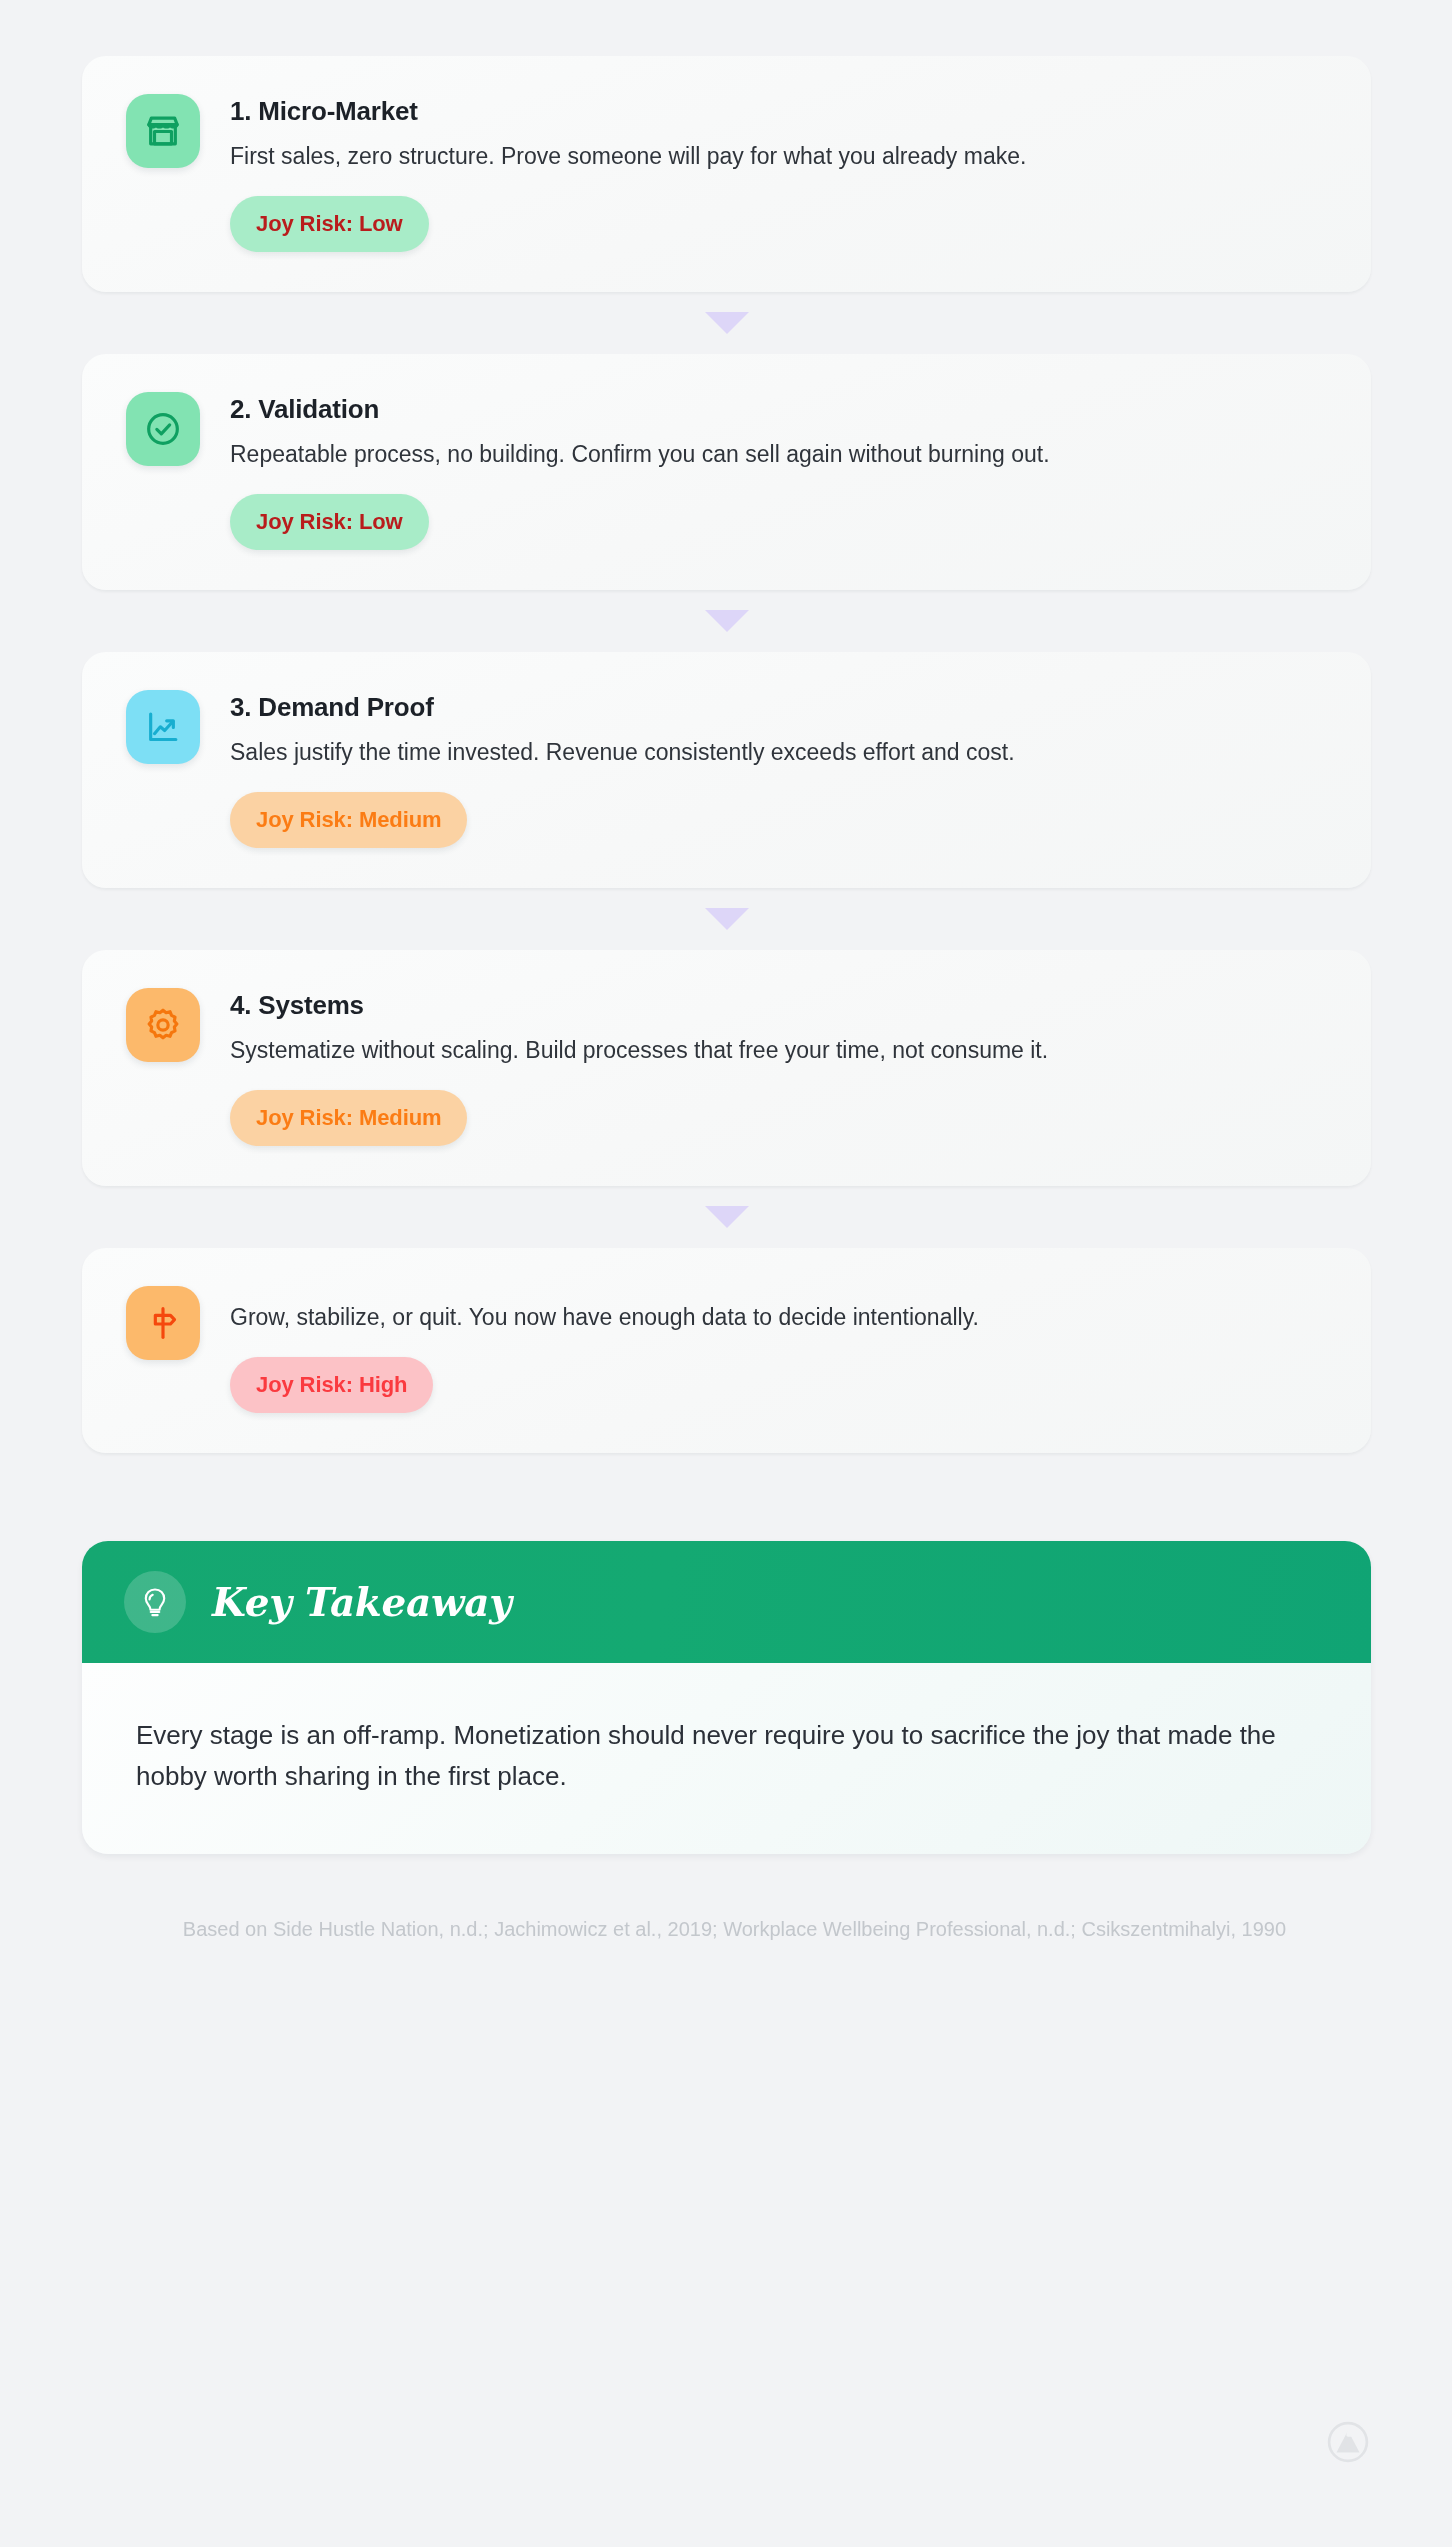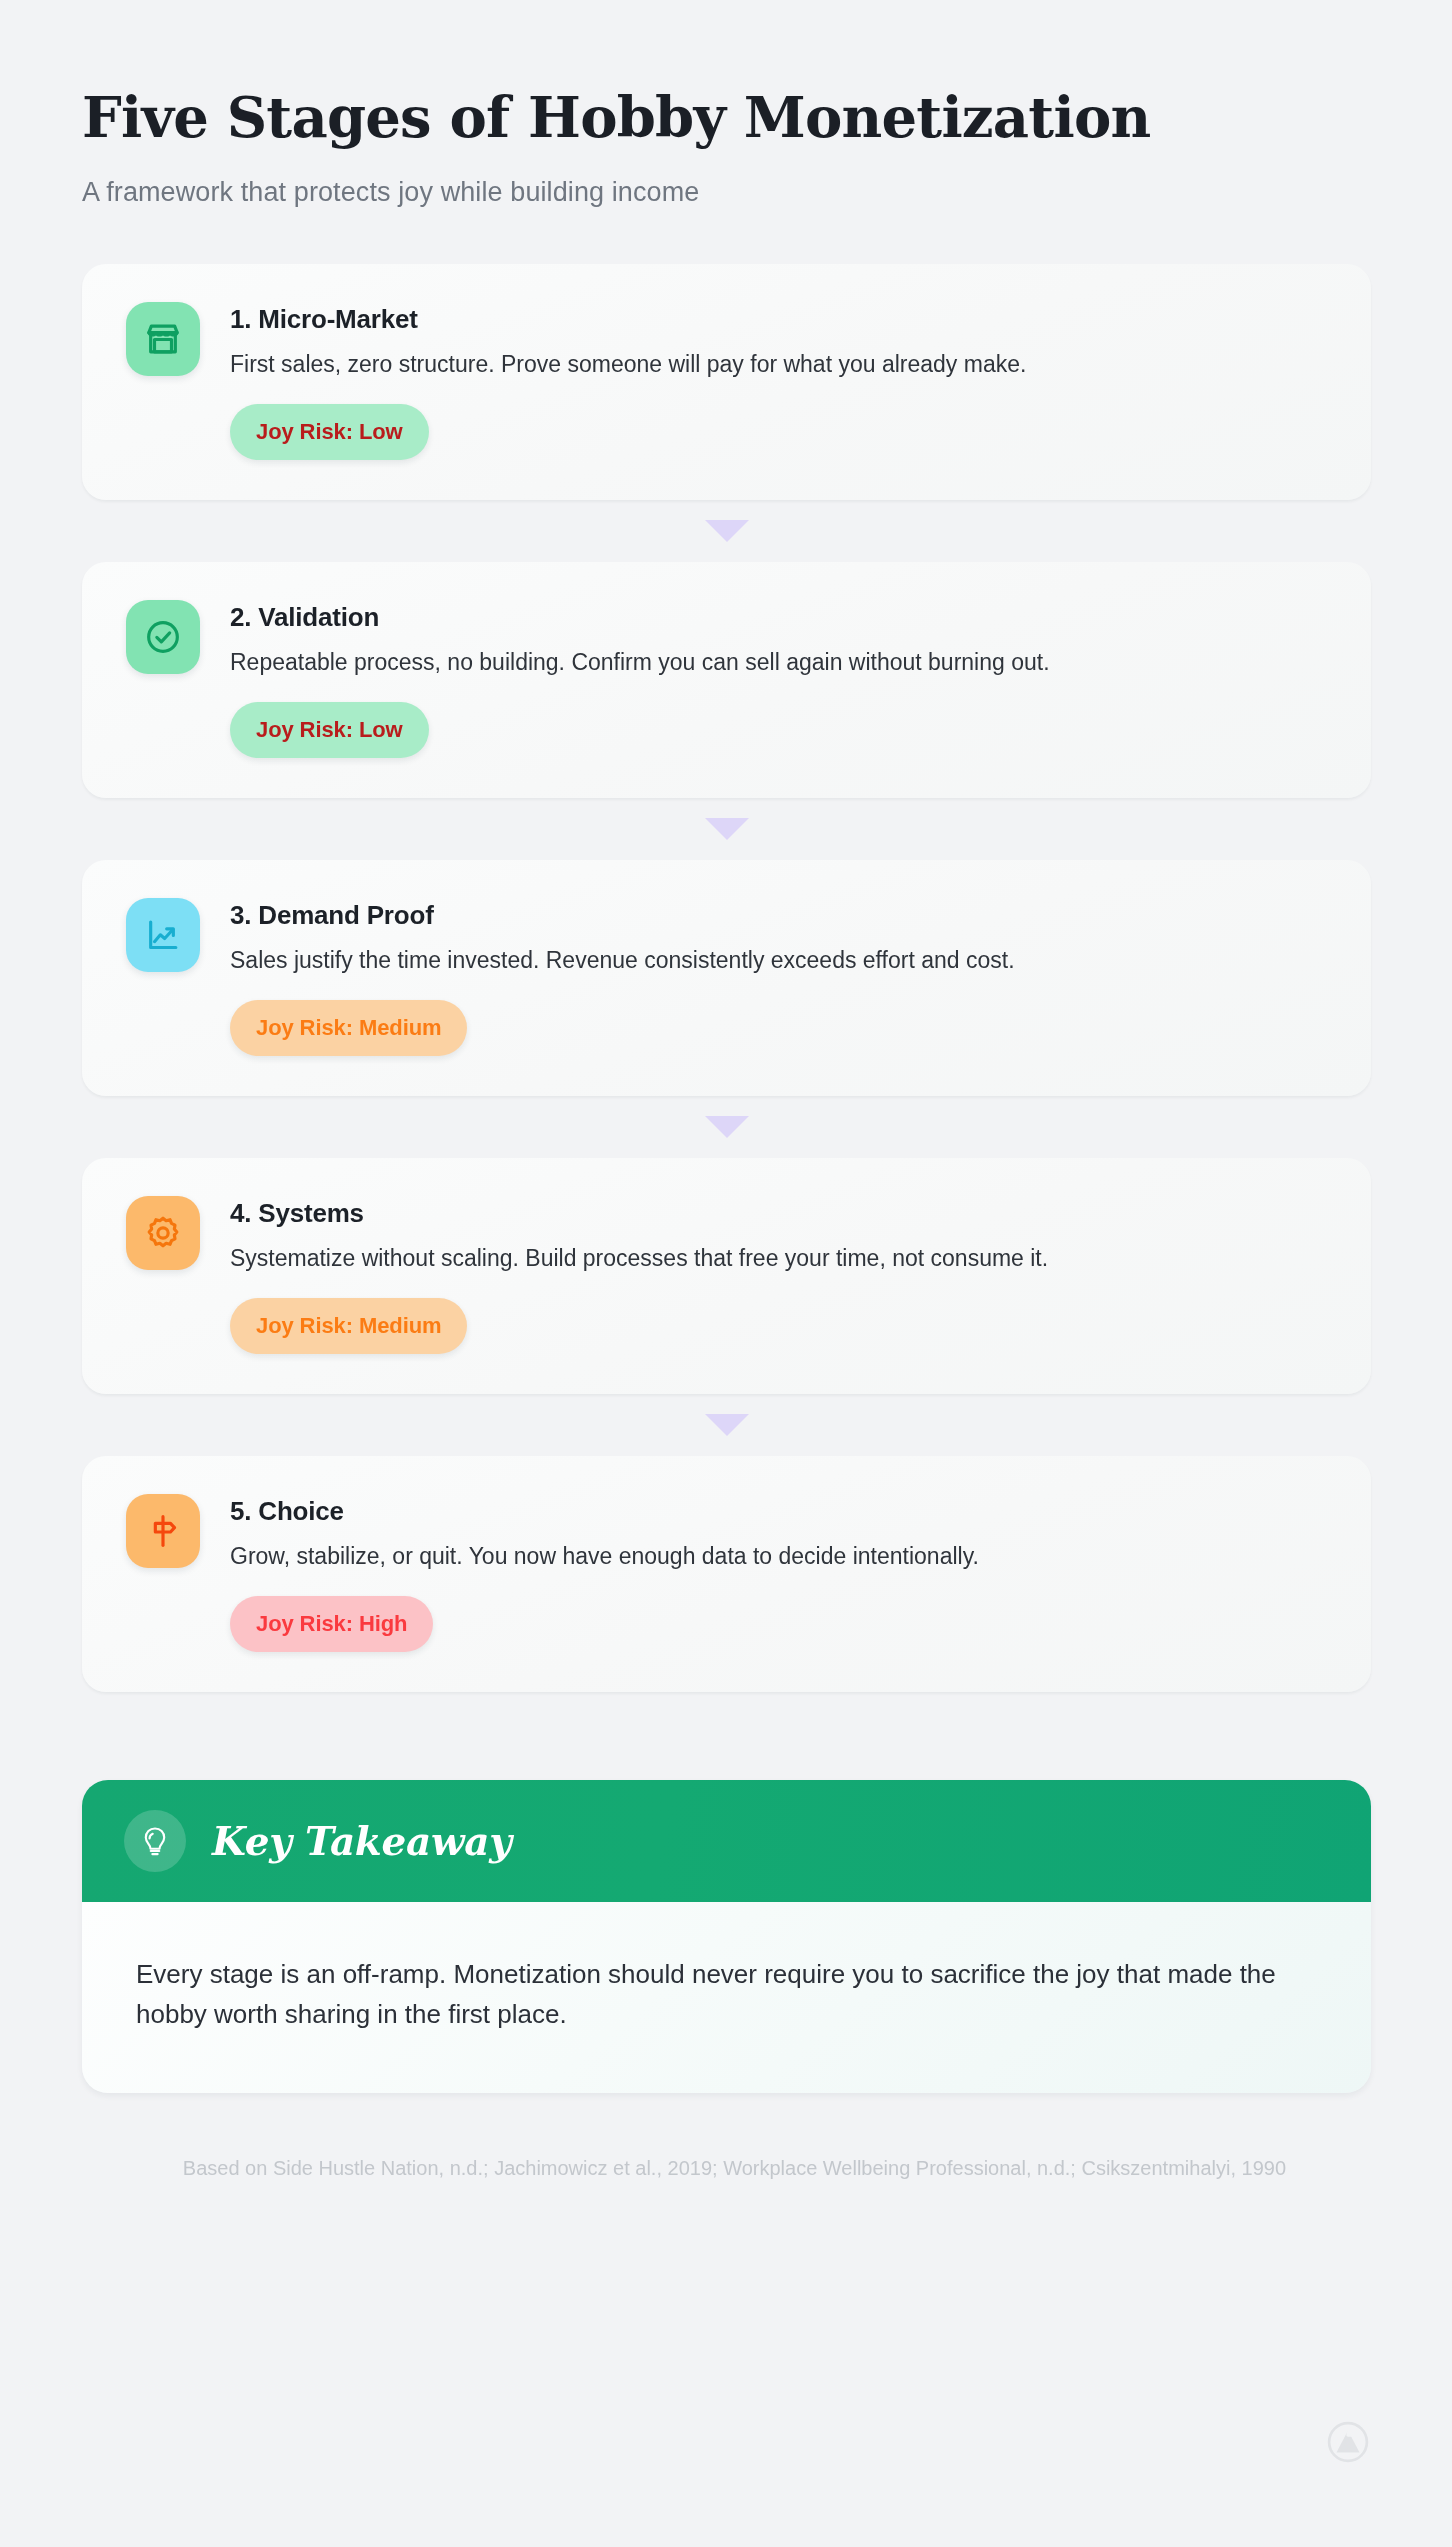--- a/index.html
+++ b/index.html
@@ -167,24 +167,20 @@
     right:84px; bottom:84px;
     width:42px; height:42px;
     opacity:.55;
   }
 </style>
 </head>
 <body>
 
 <div class="page">
 
-  <div class="header">
-    <div class="title">Five Stages of Hobby Monetization</div>
-    <div class="subtitle">A framework that protects joy while building income</div>
-  </div>
 
   <div class="stages">
 
     <div class="stage-wrap green">
       <div class="stage-card">
         <div class="icon-tile green">
           <svg width="40" height="40" viewBox="0 0 24 24" fill="none" stroke="#0fa061" stroke-width="1.9" stroke-linecap="round" stroke-linejoin="round">
             <path d="M3.5 8.2 L5 4.3 H19 L20.5 8.2 Z"></path>
             <path d="M4.6 8.2 v11.5 h14.8 V8.2"></path>
             <path d="M3.5 8.2 a2.3 2.3 0 0 0 4.25 0 a2.3 2.3 0 0 0 4.25 0 a2.3 2.3 0 0 0 4.25 0 a2.3 2.3 0 0 0 4.25 0"></path>
@@ -266,21 +262,20 @@
 
     <div class="stage-wrap amber">
       <div class="stage-card">
         <div class="icon-tile amber">
           <svg width="40" height="40" viewBox="0 0 24 24" fill="none" stroke="#f5480d" stroke-width="1.9" stroke-linecap="round" stroke-linejoin="round">
             <path d="M12 3.4 v17.2"></path>
             <path d="M7.4 7.4 h9.1 l2.4 2.6 l-2.4 2.6 H7.4 Z"></path>
           </svg>
         </div>
         <div class="stage-body">
-          <div class="stage-name">5. Choice</div>
           <div class="stage-desc">Grow, stabilize, or quit. You now have enough data to decide intentionally.</div>
           <span class="badge high">Joy Risk: High</span>
         </div>
       </div>
     </div>
 
   </div>
 
   <div class="takeaway">
 

